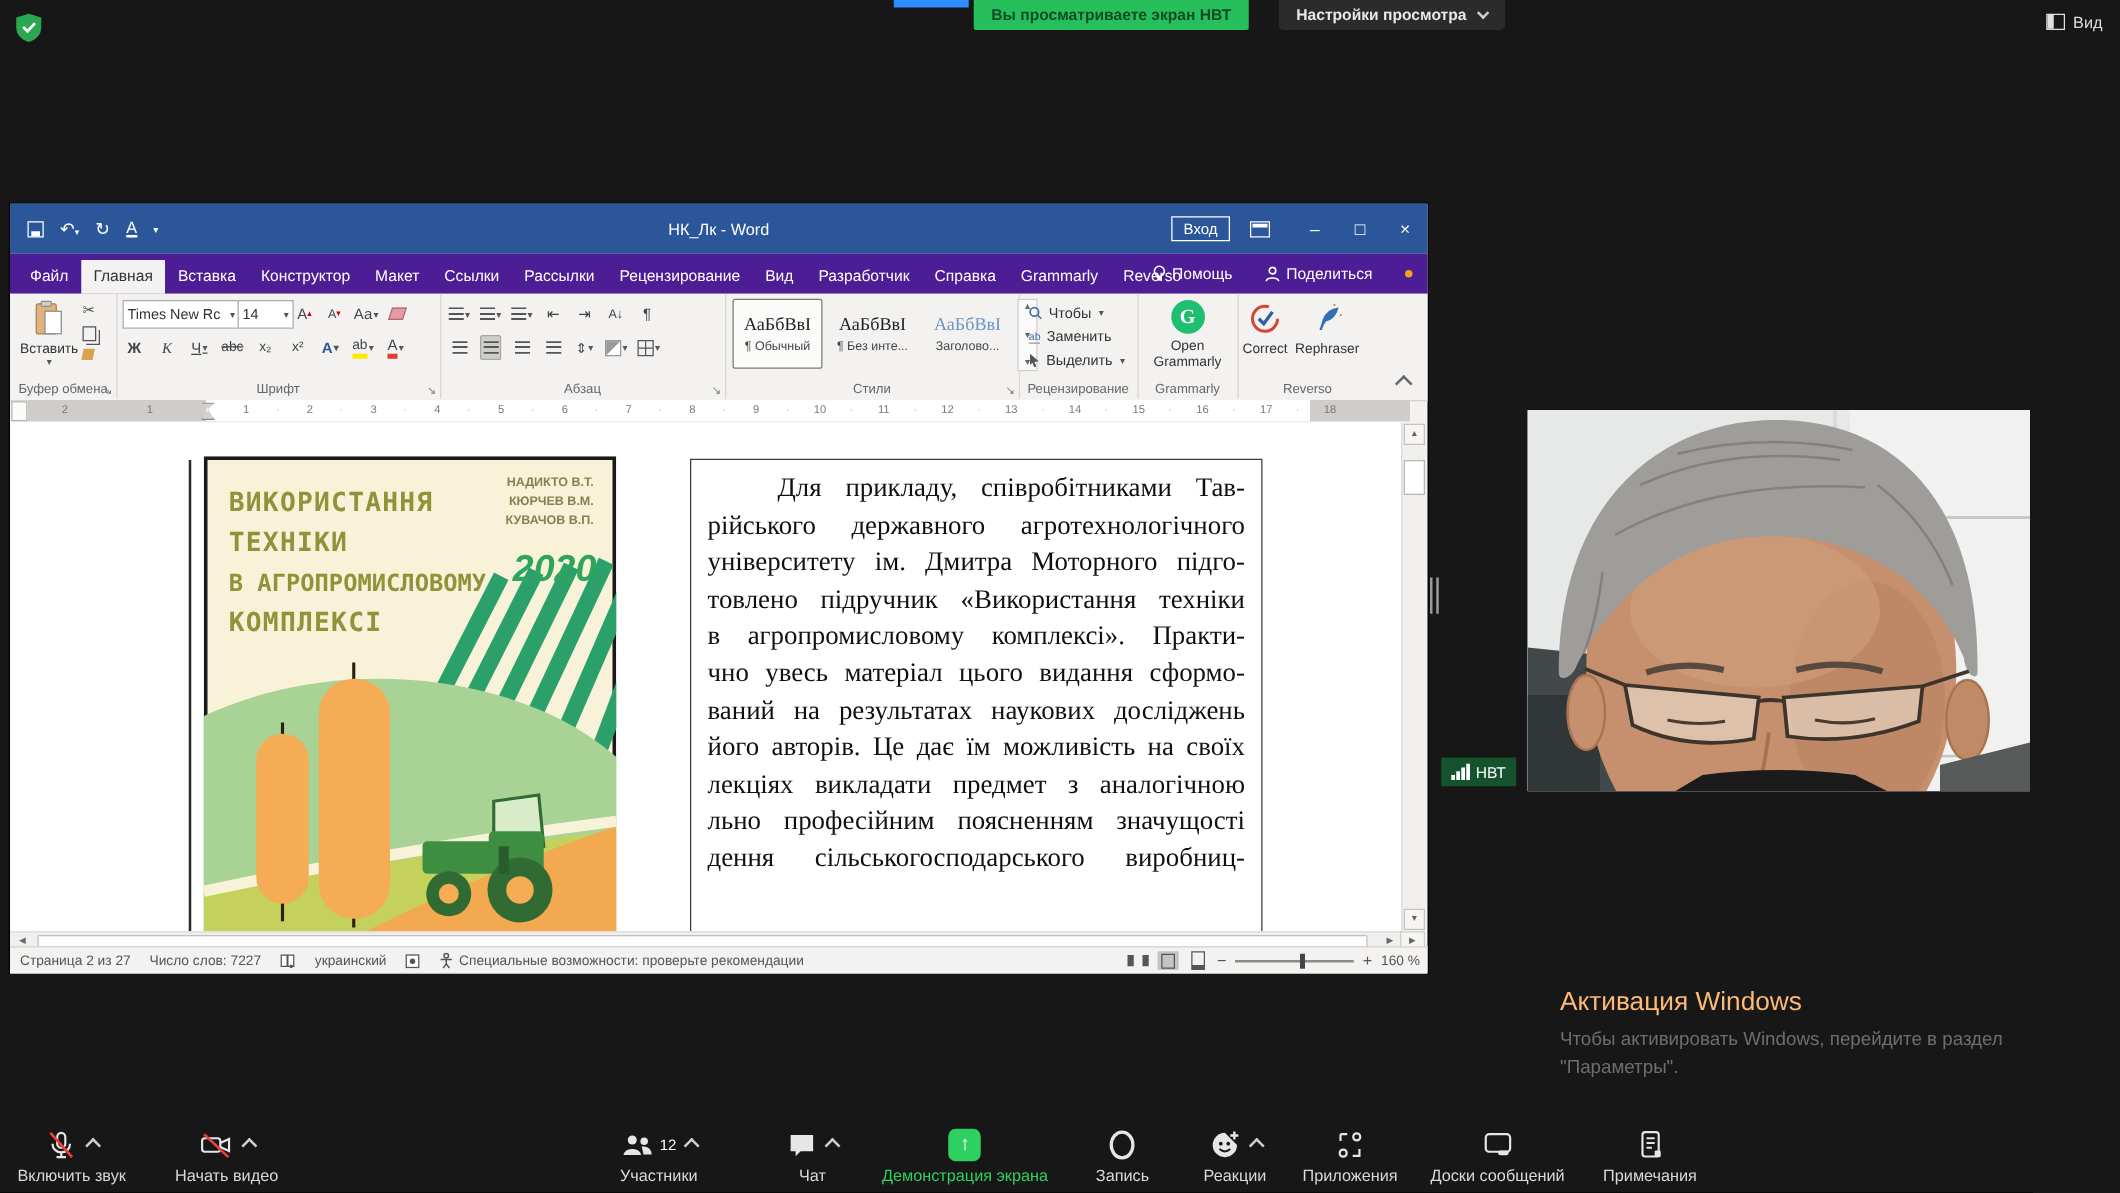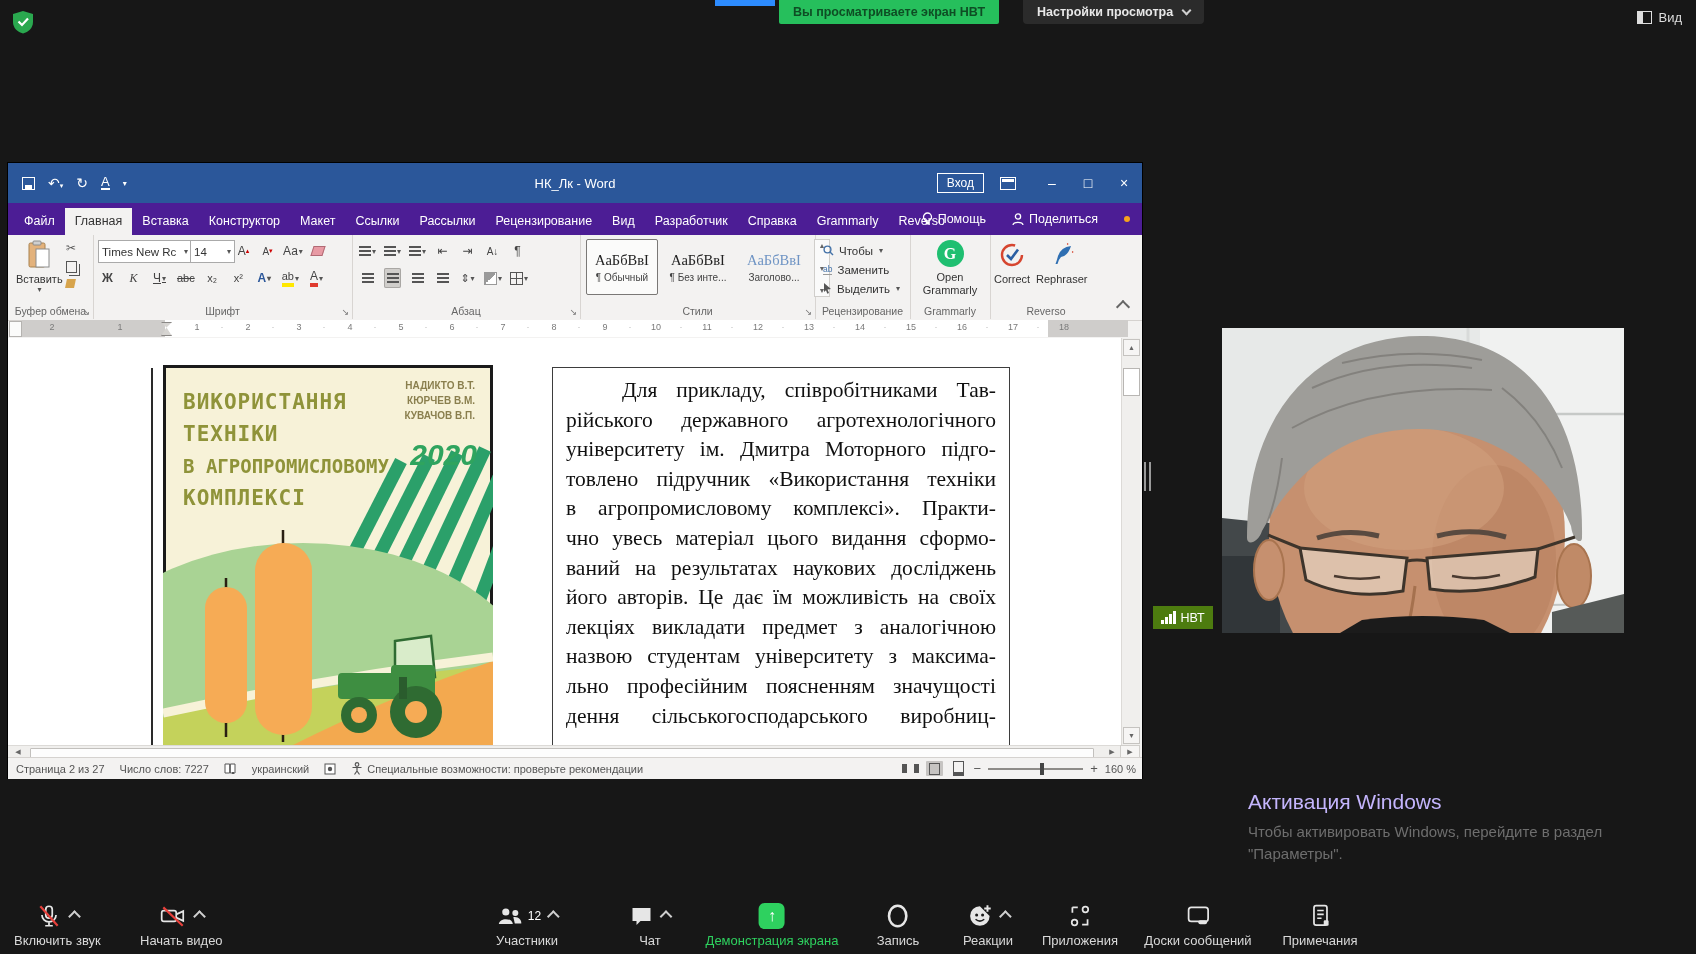--- a/index.html
+++ b/index.html
@@ -106,29 +106,29 @@
   .vm.sel{background:#c6c4c2;}
   .vm i{display:block;width:9px;height:10px;border:1.2px solid #555;}
   .vm.read i{width:11px;border:none;border-left:5px solid #555;border-right:5px solid #555;height:9px;}
   .vm.web i{border-bottom:4px solid #555;}
   .zslider{width:95px;height:2px;background:#8d8b88;position:relative;cursor:pointer;}
   .zthumb{position:absolute;left:54%;top:-5px;width:4px;height:12px;background:#444;}
   .zsign{font-size:13px;color:#555;cursor:pointer;line-height:10px;}
 
   
   .webcam{position:absolute;left:1222px;top:328px;width:402px;height:305px;overflow:hidden;background:#e7e9e8;}
-  .namebadge{position:absolute;left:1153px;top:606px;height:23px;background:#4d7c0f;display:flex;align-items:center;gap:5px;
+  .namebadge{position:absolute;left:1153px;top:606px;height:23px;background:#14532d;display:flex;align-items:center;gap:5px;
      padding:0 8px;color:#fff;font-size:12.5px;}
   .sigbars{display:flex;align-items:flex-end;gap:1.5px;}
   .sigbars i{display:block;width:2.5px;background:#fff;}
   .handle{position:absolute;left:1144px;top:462px;display:flex;gap:3px;cursor:col-resize;}
   .handle i{display:block;width:2px;height:29px;background:#9a9a9a;}
 
   .watermark{position:absolute;left:1248px;top:790px;color:#777;}
-  .wm-title{font-size:21px;color:#c4b5fd;}
+  .wm-title{font-size:21px;color:#fdba74;}
   .wm-body{font-size:15px;color:#6e6e6e;margin-top:7px;line-height:22px;}
 
   
   .ztb{position:absolute;left:0;top:895px;width:100%;height:59px;}
   .zitem{position:absolute;top:6px;display:flex;flex-direction:column;align-items:center;cursor:pointer;}
   .zitem .top{height:30px;display:flex;align-items:center;gap:8px;}
   .zitem .lbl{font-size:13px;color:#d9d9d9;margin-top:2px;white-space:nowrap;}
   .zitem.green .lbl{color:#2ed15f;}
   .badge{color:#fff;font-size:12px;margin-left:-4px;}
   .shareicon{width:26px;height:26px;background:#2ed15f;border-radius:6px;display:flex;align-items:center;justify-content:center;
@@ -509,21 +509,20 @@
         <div class="tlines">
             <div class="dline first">Для прикладу, співробітниками Тав-</div>
             <div class="dline">рійського державного агротехнологічного</div>
             <div class="dline">університету ім. Дмитра Моторного підго-</div>
             <div class="dline">товлено підручник «Використання техніки</div>
             <div class="dline">в агропромисловому комплексі». Практи-</div>
             <div class="dline">чно увесь матеріал цього видання сформо-</div>
             <div class="dline">ваний на результатах наукових досліджень</div>
             <div class="dline">його авторів. Це дає їм можливість на своїх</div>
             <div class="dline">лекціях викладати предмет з аналогічною</div>
-            <div class="dline">назвою студентам університету з максима-</div>
             <div class="dline">льно професійним поясненням значущості</div>
             <div class="dline">дення сільськогосподарського виробниц-</div>
           </div>
       </div>
     </div>
 
     <div class="vscroll">
       <div class="vs-btn" style="top:1px;">▲</div>
       <div class="vs-thumb"></div>
       <div class="vs-btn" style="bottom:1px;">▼</div>

